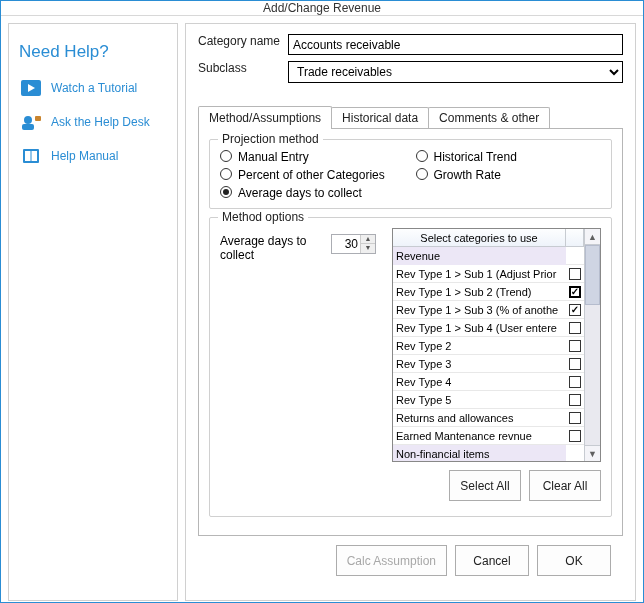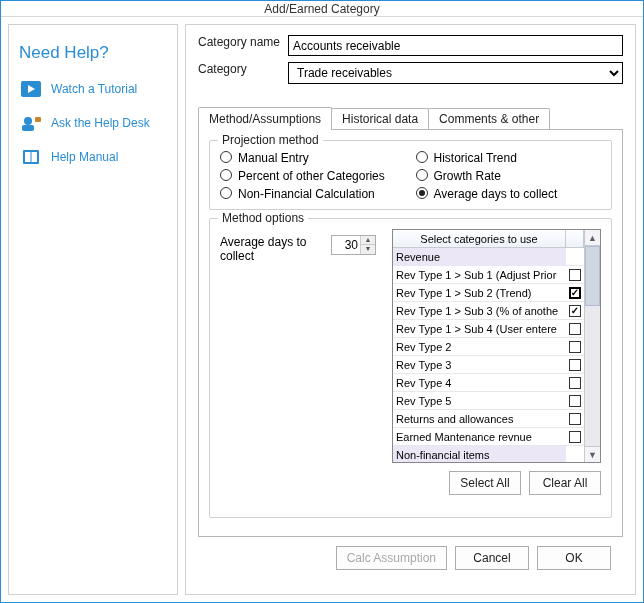--- a/index.html
+++ b/index.html
@@ -309,21 +309,21 @@
     border: 1px solid #b5bccd;
   }
   .vscroll .track { flex:1; }
   .sel-btns {
     display: flex;
     justify-content: flex-end;
     gap: 8px;
     margin-top: 8px;
   }
   .btn {
-    height: 24px;
+    height: 31px;
     min-width: 72px;
     padding: 0 10px;
     border: 1px solid #acacac;
     background: #fdfdfd;
     font-family: inherit;
     font-size: 12px;
     cursor: pointer;
     color:#222;
   }
   .btn:disabled, .btn.disabled {
@@ -335,21 +335,21 @@
     justify-content: flex-end;
     gap: 8px;
     padding: 9px 12px 12px 12px;
   }
   .footer .btn { min-width: 74px; }
 </style>
 </head>
 <body>
 
 <div class="titlebar">
-  <span>Add/Earned Category</span>
+  <span>Add/Change Revenue</span>
 </div>
 
 <div class="content">
 
   <div class="sidebar">
     <div class="sidebar-title">Need Help?</div>
 
     <div class="sidebar-item">
       <span class="icon">
         <svg width="22" height="18" viewBox="0 0 22 18">
@@ -383,21 +383,21 @@
     </div>
   </div>
 
   <div class="main">
 
     <div class="form-row">
       <span class="flabel">Category name</span>
       <input type="text" value="Accounts receivable" style="">
     </div>
     <div class="form-row">
-      <span class="flabel">Category</span>
+      <span class="flabel">Subclass</span>
       <select>
         <option selected="">Trade receivables</option>
       </select>
     </div>
 
     <div class="tabs">
       <div class="tab active">Method/Assumptions</div>
       <div class="tab">Historical data</div>
       <div class="tab">Comments &amp; other</div>
     </div>
@@ -415,24 +415,20 @@
               <span class="radio"></span>
               <span>Historical Trend</span>
             </div>
             <div class="radio-item">
               <span class="radio"></span>
               <span>Percent of other Categories</span>
             </div>
             <div class="radio-item">
               <span class="radio"></span>
               <span>Growth Rate</span>
-            </div>
-            <div class="radio-item">
-              <span class="radio"></span>
-              <span>Non-Financial Calculation</span>
             </div>
             <div class="radio-item">
               <span class="radio checked"></span>
               <span>Average days to collect</span>
             </div>
           </div>
       </div>
 
       <div class="groupbox method-opts" style="min-height:300px;">
         <span class="legend">Method options</span>

